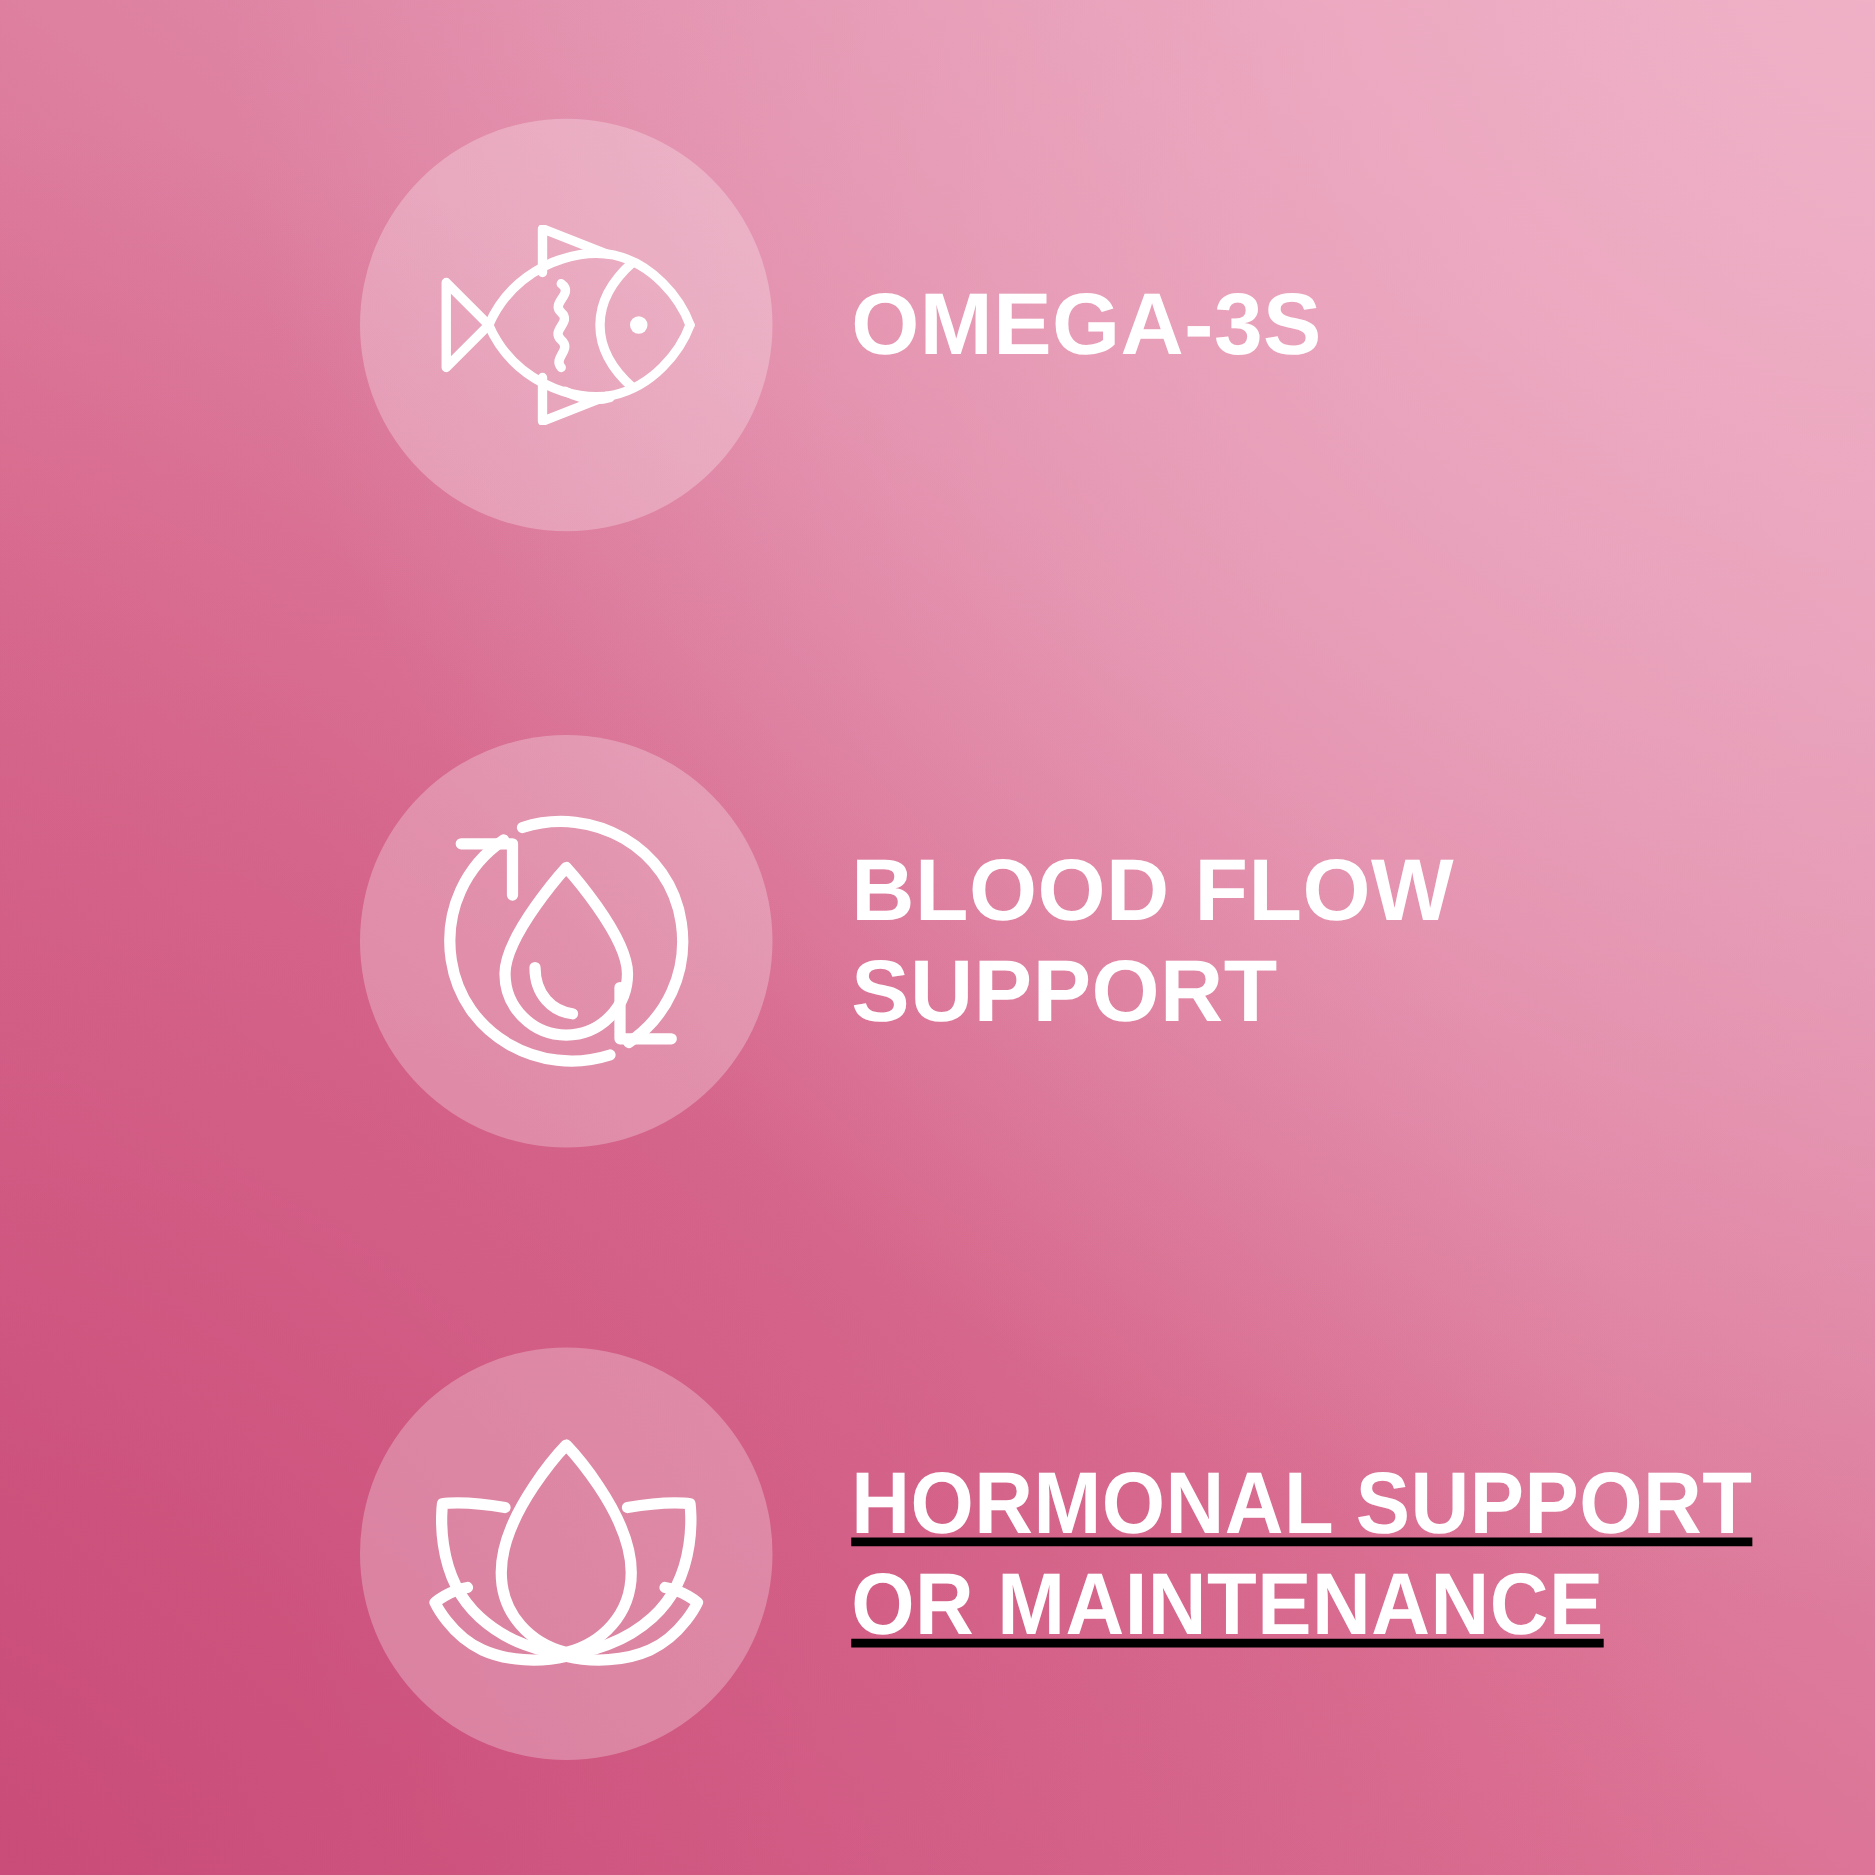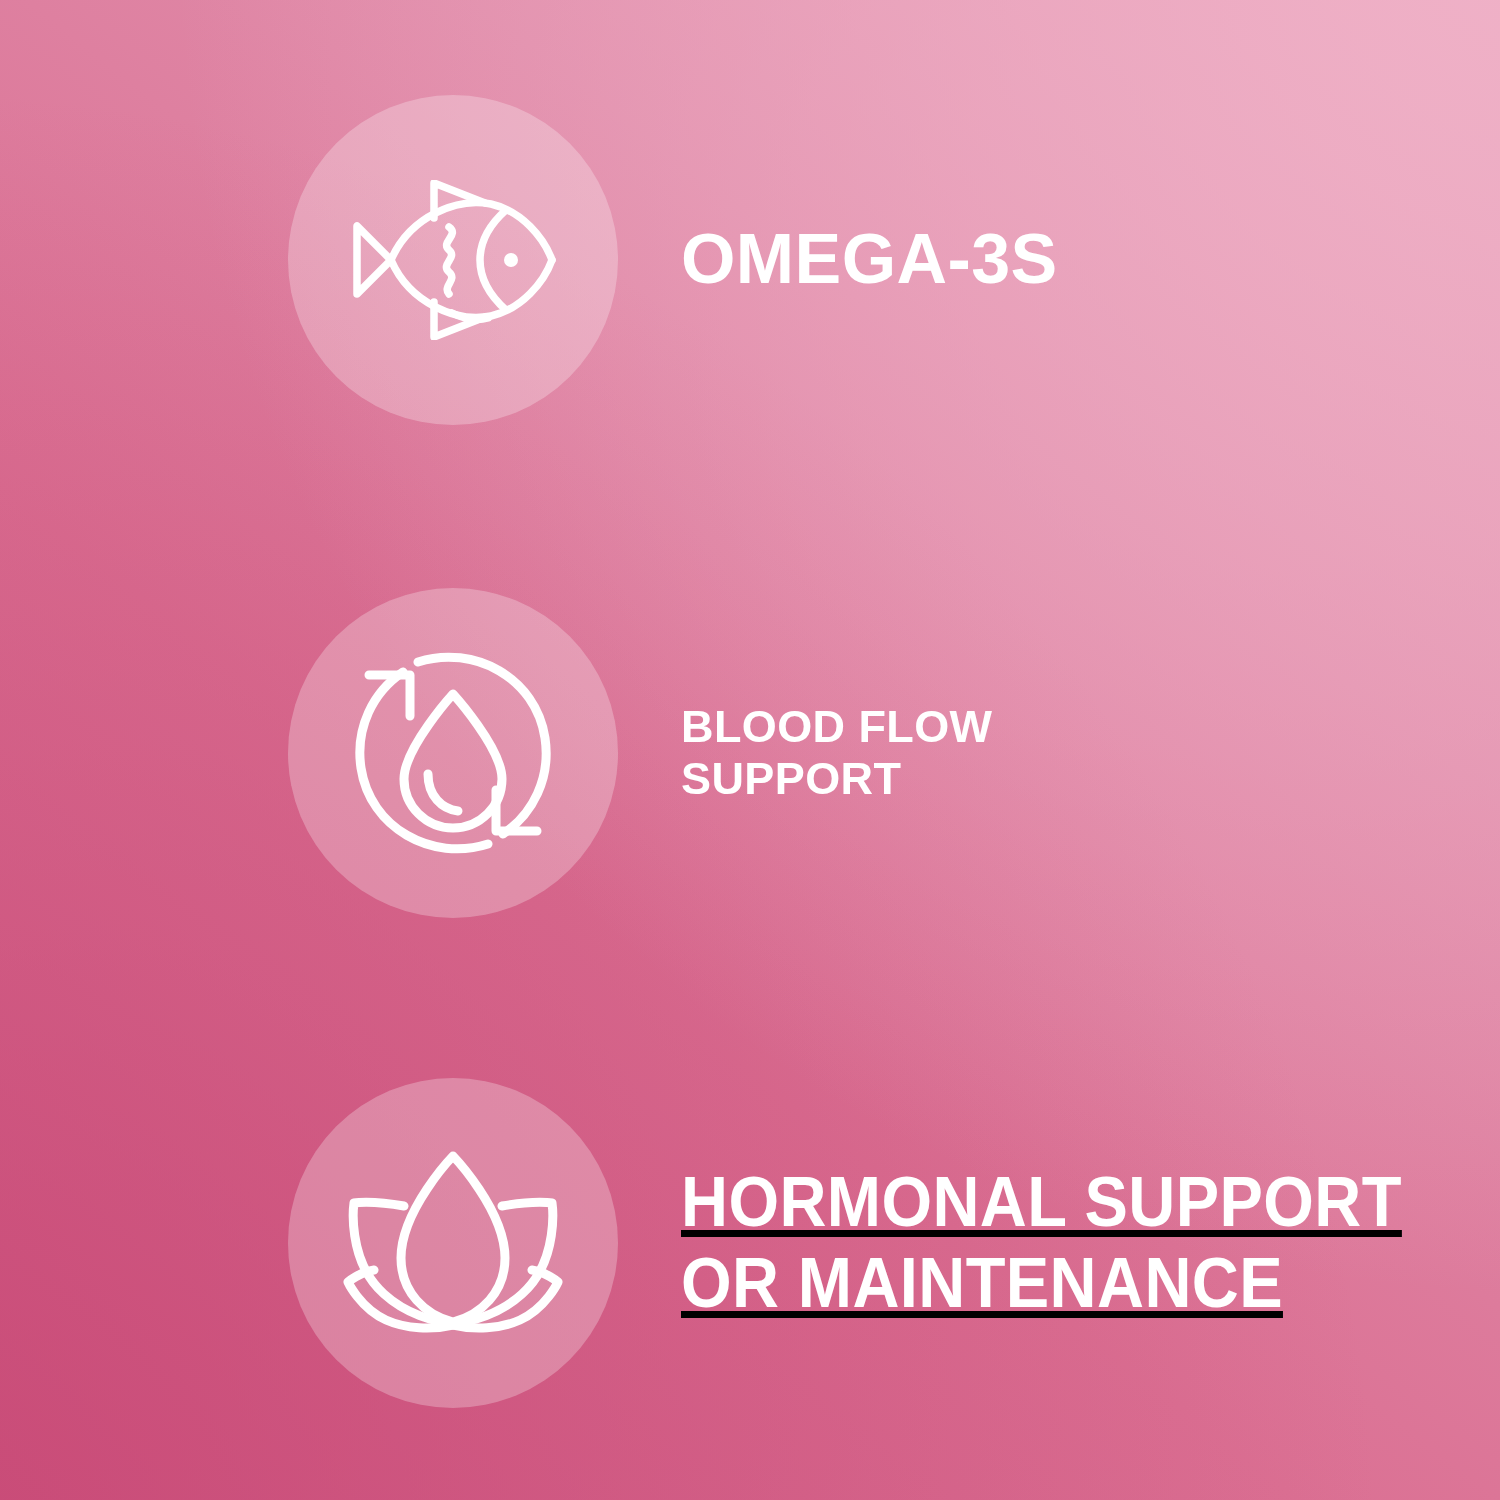--- a/index.html
+++ b/index.html
@@ -65,21 +65,21 @@
     flex: 1 1 auto;
     margin-left: 63px;
     color: #ffffff;
     font-weight: 700;
     letter-spacing: 0.4px;
     line-height: 1.16;
     white-space: pre-line;
   }
 
   .label.size-lg   { font-size: 70px; }
-  .label.size-md   { font-size: 45px; }
+  .label.size-md   { font-size: 70px; }
   .label.size-cond { font-size: 70px; transform: scaleX(0.93); transform-origin: left center; }
 
   
   #row-omega      { top: 95px;   height: 330px; }
   #row-bloodflow  { top: 588px;  height: 330px; }
   #row-hormonal   { top: 1078px; height: 330px; text-decoration: underline; }
 </style>
 </head>
 <body>
 

